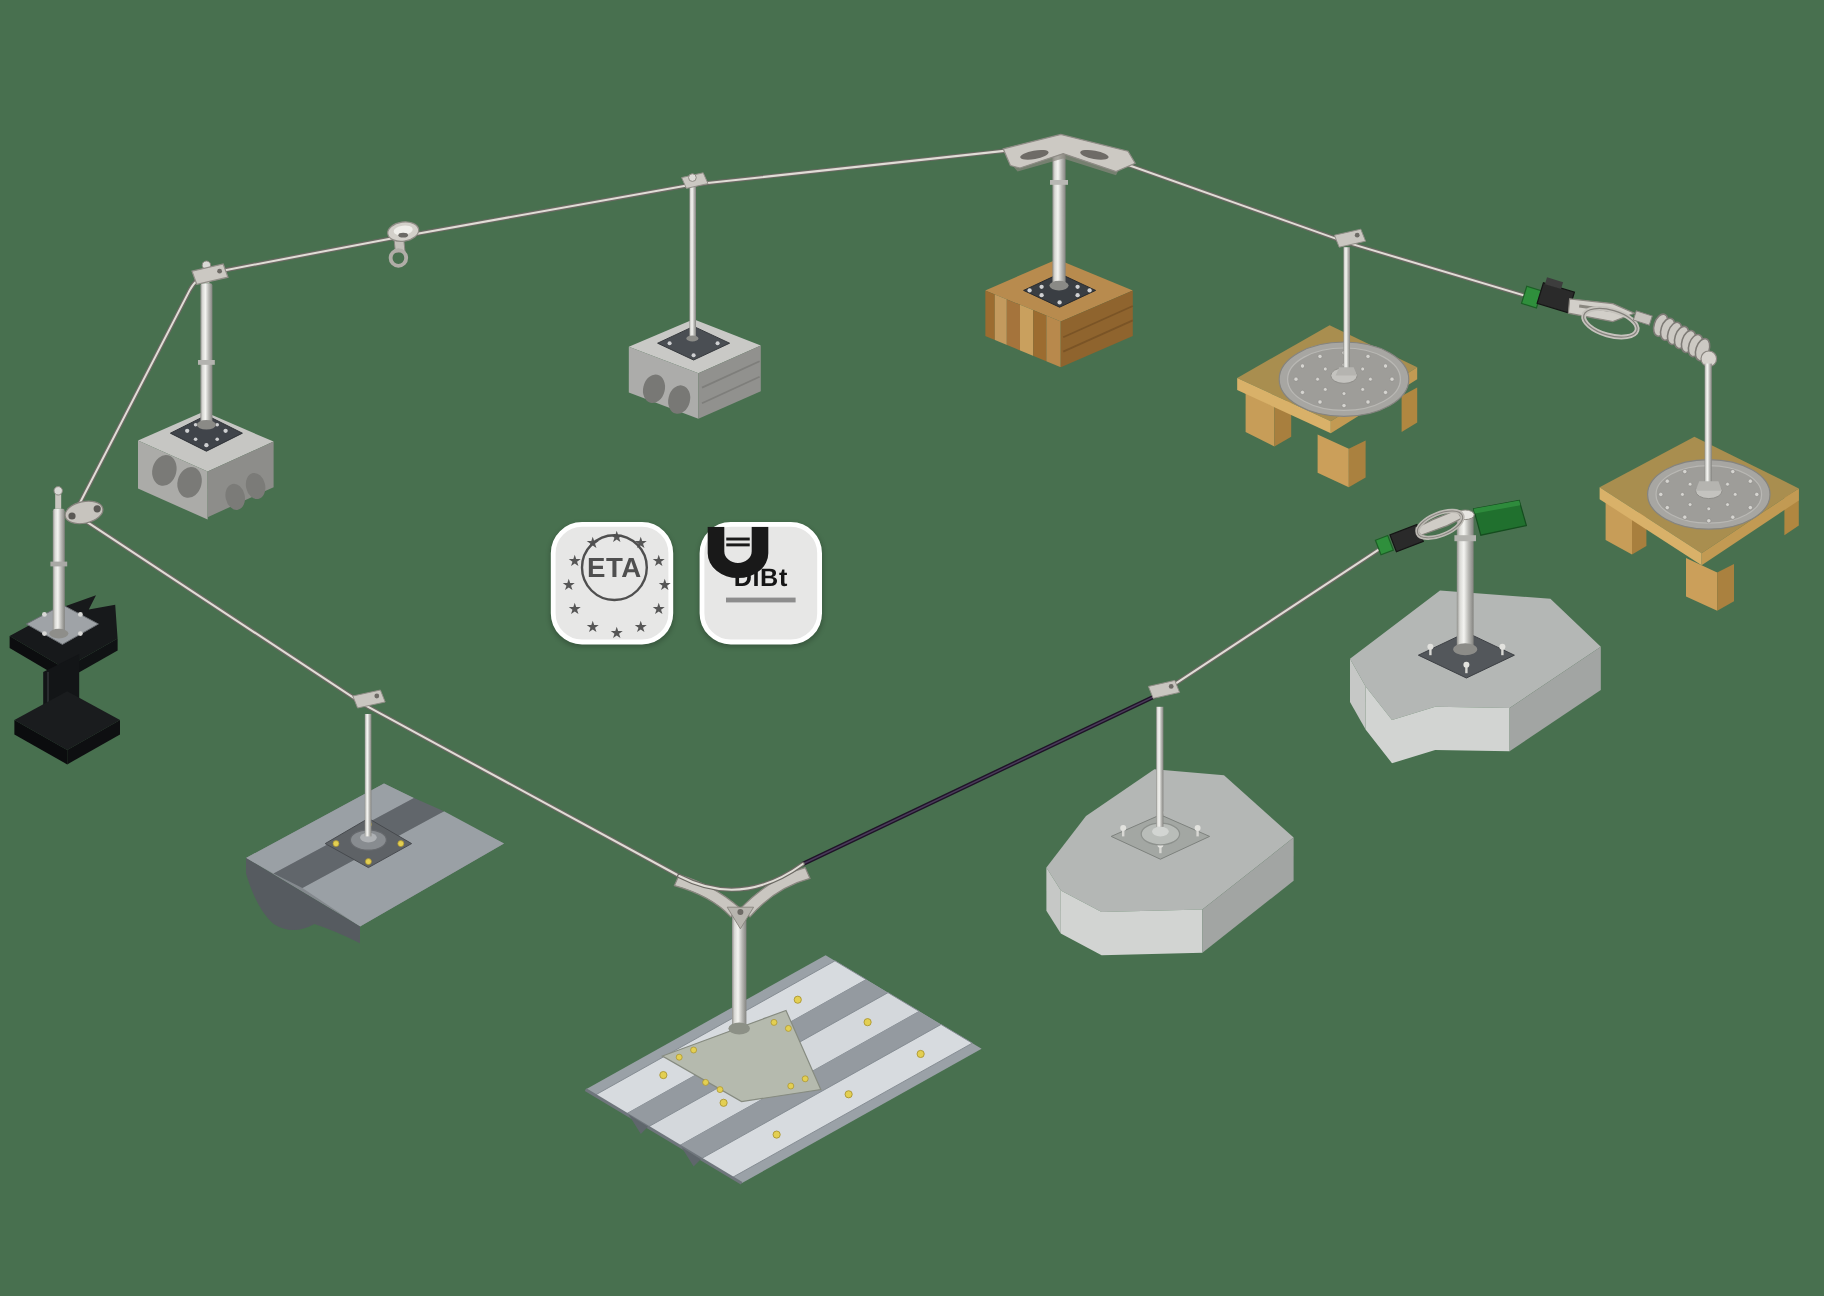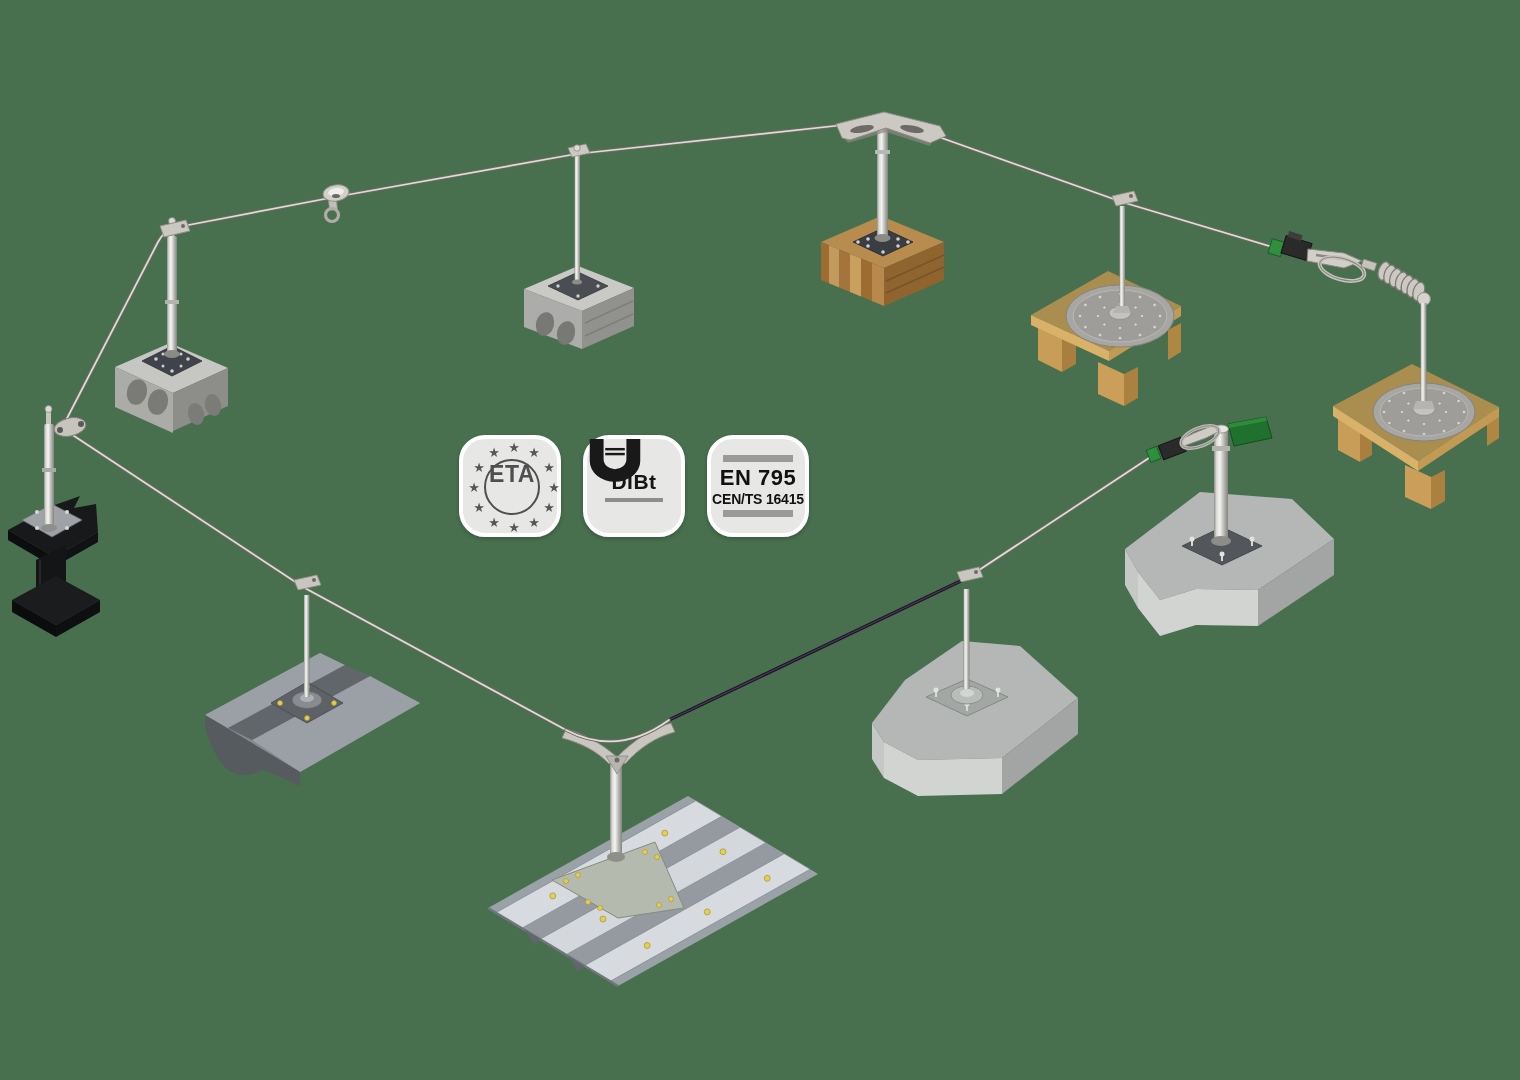--- a/index.html
+++ b/index.html
@@ -11,22 +11,22 @@
   .cc{fill:none;stroke:#e0ddd6;stroke-width:1.7;stroke-linecap:round;}
   .csd{fill:none;stroke:#1f1428;stroke-width:3.6;stroke-linecap:round;}
   .ccd{fill:none;stroke:#4a3a5a;stroke-width:1.2;stroke-linecap:round;}
   
   .badges{position:absolute;left:459px;top:435px;display:flex;gap:22px;}
   .badge{position:relative;width:102px;height:102px;background:#e7e7e6;border:4px solid #ffffff;
          border-radius:26px;box-sizing:border-box;box-shadow:0 2px 4px rgba(0,0,0,.22);}
   .badge .inner{position:absolute;inset:0;}
   .st{position:absolute;font-size:13px;line-height:14px;width:14px;height:16px;text-align:center;
       color:#565656;}
-  .eta-ring{position:absolute;left:21px;top:20px;width:52px;height:52px;border:2.5px solid #4f4f4f;
-      border-radius:50%;display:flex;justify-content:center;}
+  .eta-ring{position:absolute;left:21px;top:6px;width:52px;height:52px;border:2.5px solid #4f4f4f;
+      border-radius:50%;display:flex;align-items:center;justify-content:center;}
   .eta-label{font-size:23px;font-weight:bold;color:#4f4f4f;letter-spacing:.5px;}
   .dibt-box{position:absolute;inset:0;display:flex;flex-direction:column;align-items:center;justify-content:center;gap:2px;}
   .dibt-label{font-size:21px;font-weight:bold;color:#151515;letter-spacing:.5px;}
   .dibt-bar{width:58px;height:4.5px;background:#8d8d8d;margin-top:2px;}
   .en-box{position:absolute;inset:0;display:flex;flex-direction:column;align-items:center;justify-content:center;}
   .en-bar{width:70px;height:7px;background:#9a9a9a;}
   .en-l1{font-size:22px;font-weight:800;color:#111;margin:3px 0 0 0;letter-spacing:.5px;}
   .en-l2{font-size:14px;font-weight:800;color:#111;margin:0 0 3px 0;letter-spacing:-.2px;}
 </style>
 </head>
@@ -406,22 +406,14 @@
       <svg width="56" height="44" viewBox="0 0 64 54">
         <path d="M1,0 L18,0 L18,25 A14,12 0 0 0 46,25 L46,0 L63,0 L63,27 A28,23 0 0 1 1,27 Z" fill="#191919"></path>
         <rect x="20" y="11" width="24" height="3" fill="#191919"></rect>
         <rect x="20" y="17" width="24" height="3" fill="#191919"></rect>
       </svg>
       <span class="dibt-label">DIBt</span>
       <div class="dibt-bar"></div>
     </div>
   </div>
 
-  <div class="badge">
-    <div class="en-box">
-      <div class="en-bar"></div>
-      <div class="en-l1">EN 795</div>
-      <div class="en-l2">CEN/TS 16415</div>
-      <div class="en-bar"></div>
-    </div>
-  </div>
 </div>
 </div>
 
 </body></html>

